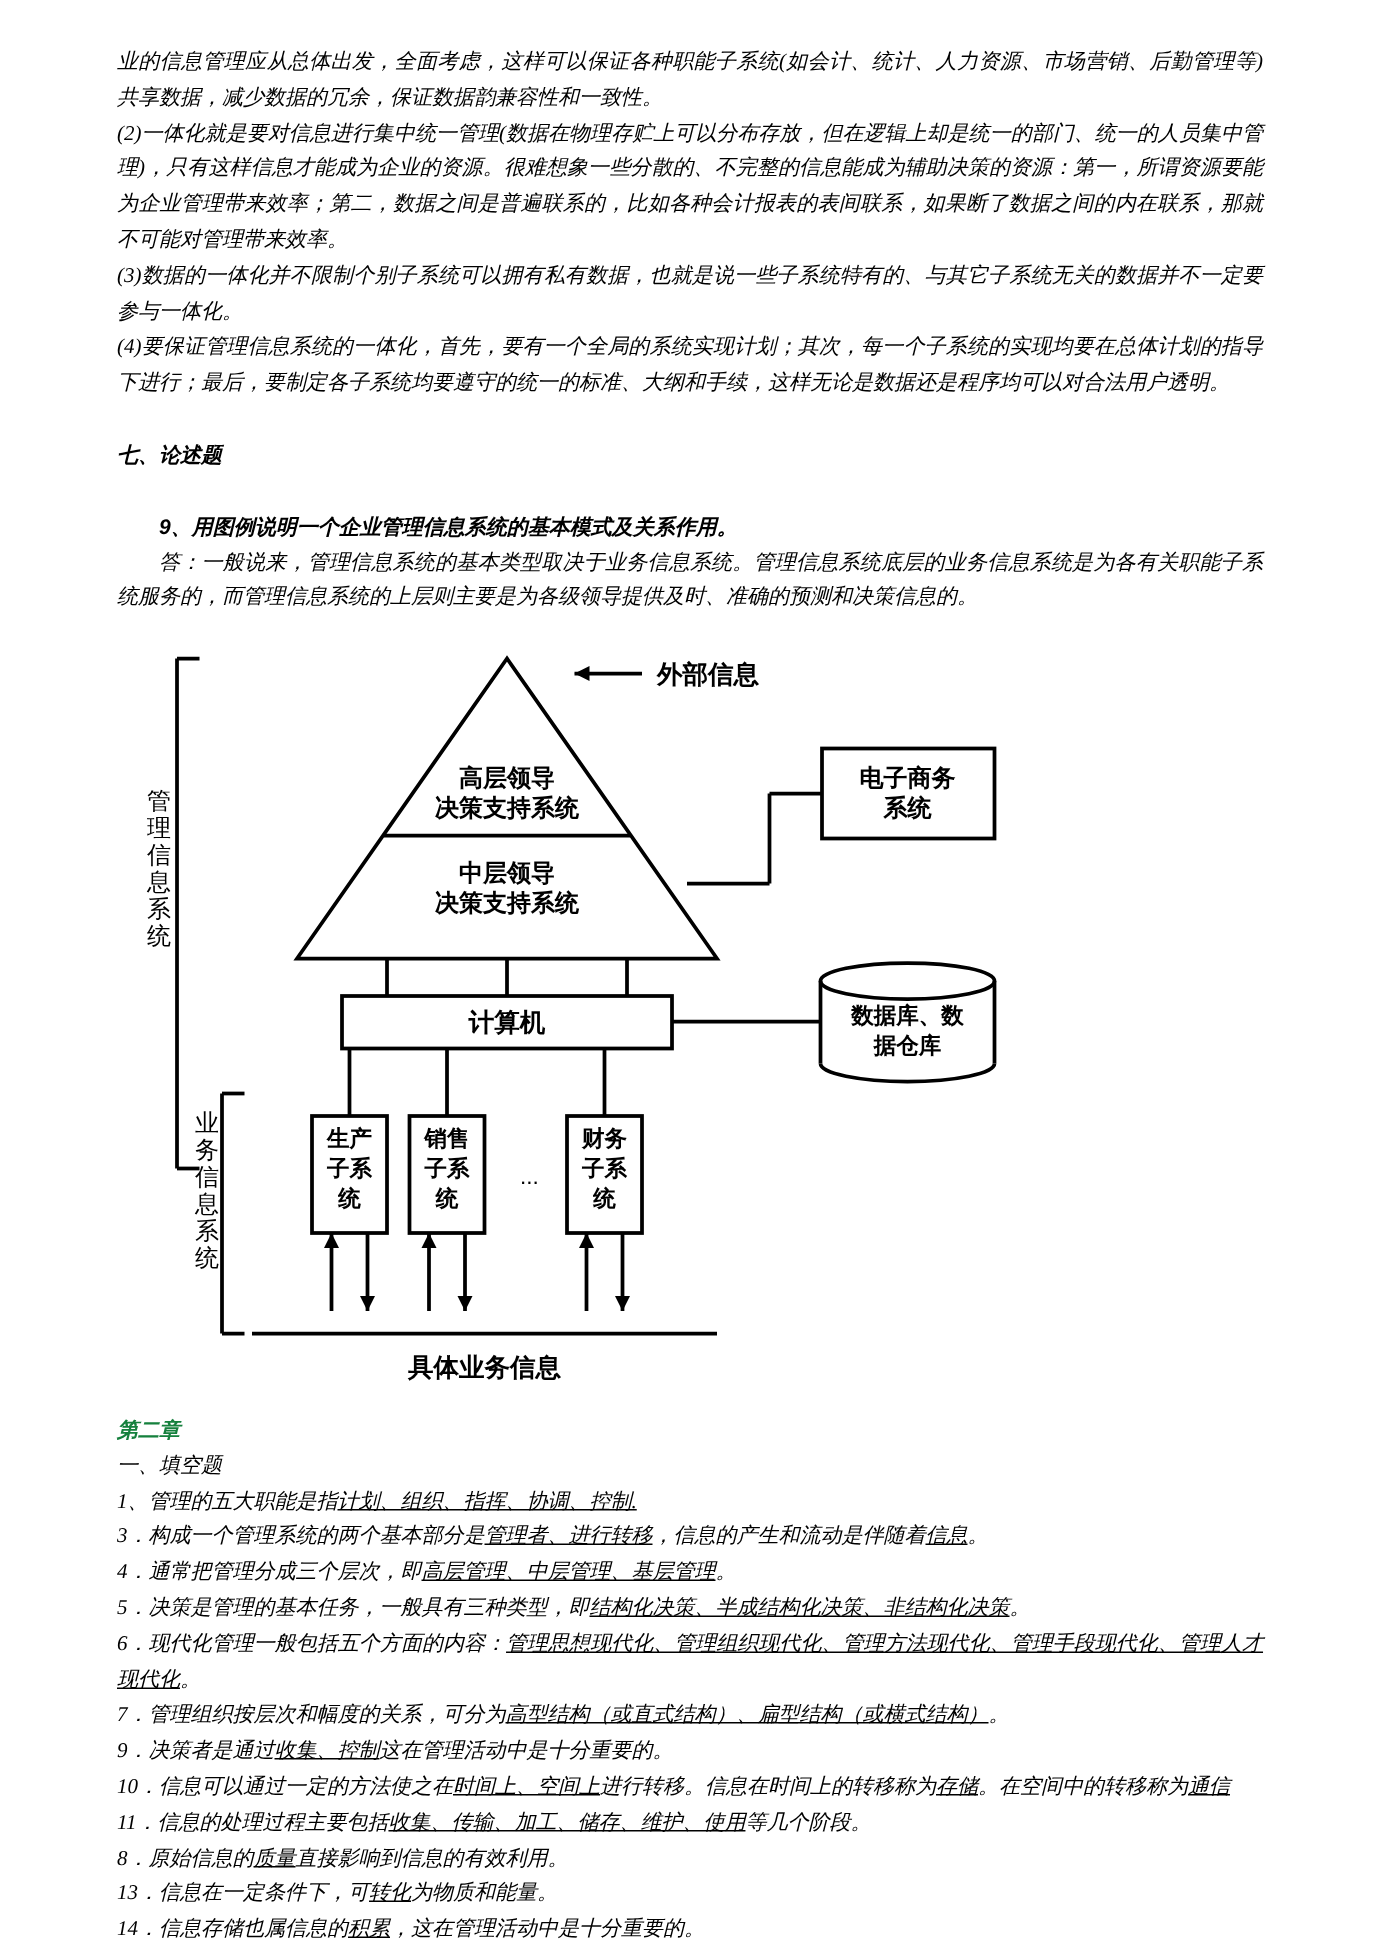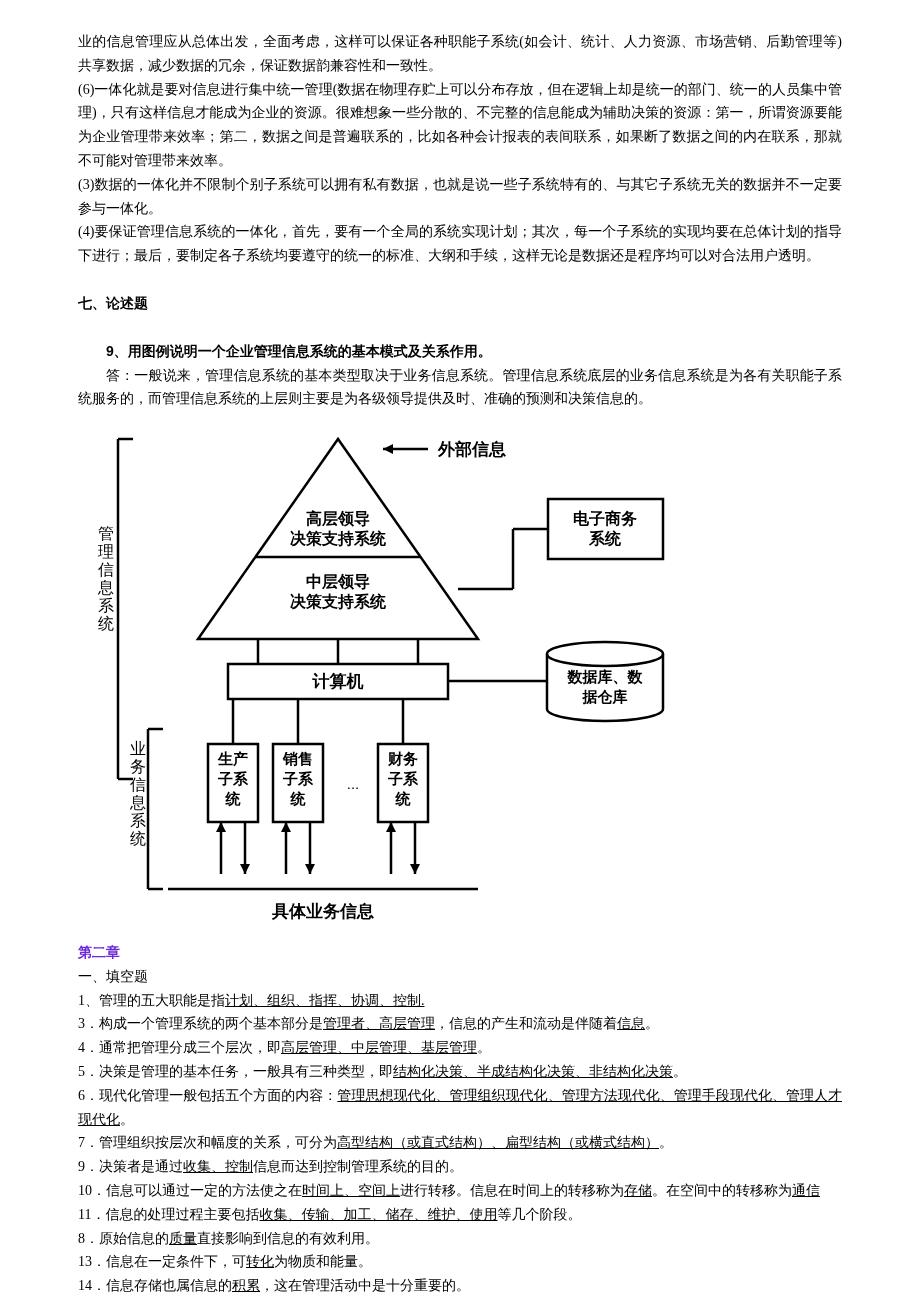--- a/index.html
+++ b/index.html
@@ -9,49 +9,50 @@
     color: #000;
     background: #fff;
     margin: 0;
     padding: 30px 78px;
     width: 920px;
     box-sizing: border-box;
   }
   .para {
     text-align: justify;
     margin: 0;
+    font-style: italic;
   }
   .indent {
     text-indent: 2em;
   }
   .bold {
     font-weight: bold;
     font-family: "SimHei", "黑体", sans-serif;
     margin-top: 24px;
   }
   .red {
-    color: #6d28d9;
+    color: #15803d;
     font-weight: bold;
     font-family: "SimHei", "黑体", sans-serif;
   }
   .underline {
     text-decoration: underline;
   }
   .diagram-wrap {
     margin: 8px 0 4px 0;
   }
   svg text {
     font-family: "SimHei", "黑体", sans-serif;
   }
 </style>
 </head>
 <body>
 
 <p class="para">业的信息管理应从总体出发，全面考虑，这样可以保证各种职能子系统(如会计、统计、人力资源、市场营销、后勤管理等)共享数据，减少数据的冗余，保证数据韵兼容性和一致性。</p>
-<p class="para">(6)一体化就是要对信息进行集中统一管理(数据在物理存贮上可以分布存放，但在逻辑上却是统一的部门、统一的人员集中管理)，只有这样信息才能成为企业的资源。很难想象一些分散的、不完整的信息能成为辅助决策的资源：第一，所谓资源要能为企业管理带来效率；第二，数据之间是普遍联系的，比如各种会计报表的表间联系，如果断了数据之间的内在联系，那就不可能对管理带来效率。</p>
+<p class="para">(2)一体化就是要对信息进行集中统一管理(数据在物理存贮上可以分布存放，但在逻辑上却是统一的部门、统一的人员集中管理)，只有这样信息才能成为企业的资源。很难想象一些分散的、不完整的信息能成为辅助决策的资源：第一，所谓资源要能为企业管理带来效率；第二，数据之间是普遍联系的，比如各种会计报表的表间联系，如果断了数据之间的内在联系，那就不可能对管理带来效率。</p>
 <p class="para">(3)数据的一体化并不限制个别子系统可以拥有私有数据，也就是说一些子系统特有的、与其它子系统无关的数据并不一定要参与一体化。</p>
 <p class="para">(4)要保证管理信息系统的一体化，首先，要有一个全局的系统实现计划；其次，每一个子系统的实现均要在总体计划的指导下进行；最后，要制定各子系统均要遵守的统一的标准、大纲和手续，这样无论是数据还是程序均可以对合法用户透明。</p>
 
 <p class="para bold">七、论述题</p>
 <p class="para indent bold">9、用图例说明一个企业管理信息系统的基本模式及关系作用。</p>
 <p class="para indent">答：一般说来，管理信息系统的基本类型取决于业务信息系统。管理信息系统底层的业务信息系统是为各有关职能子系统服务的，而管理信息系统的上层则主要是为各级领导提供及时、准确的预测和决策信息的。</p>
 
 <div class="diagram-wrap">
 <svg width="620" height="510" viewBox="0 0 620 510">
 
@@ -144,24 +145,24 @@
   <line x1="90" y1="470" x2="400" y2="470" stroke="#000" stroke-width="2.5"></line>
   <text x="245" y="498" font-size="17" text-anchor="middle" font-weight="bold">具体业务信息</text>
 </svg>
 </div>
 
 <p class="para red">第二章</p>
 <p class="para">一、填空题</p>
 
 <div id="fill-items">
     <p class="para"><span>1、管理的五大职能是指</span><span class="underline">计划、组织、指挥、协调、控制.</span></p>
-    <p class="para"><span>3．构成一个管理系统的两个基本部分是</span><span class="underline">管理者、高层管理</span><span>，信息的产生和流动是伴随着</span><span class="underline">信息</span><span>。</span></p>
+    <p class="para"><span>3．构成一个管理系统的两个基本部分是</span><span class="underline">管理者、进行转移</span><span>，信息的产生和流动是伴随着</span><span class="underline">信息</span><span>。</span></p>
     <p class="para"><span>4．通常把管理分成三个层次，即</span><span class="underline">高层管理、中层管理、基层管理</span><span>。</span></p>
     <p class="para"><span>5．决策是管理的基本任务，一般具有三种类型，即</span><span class="underline">结构化决策、半成结构化决策、非结构化决策</span><span>。</span></p>
     <p class="para"><span>6．现代化管理一般包括五个方面的内容：</span><span class="underline">管理思想现代化、管理组织现代化、管理方法现代化、管理手段现代化、管理人才现代化</span><span>。</span></p>
     <p class="para"><span>7．管理组织按层次和幅度的关系，可分为</span><span class="underline">高型结构（或直式结构）、扁型结构（或横式结构）</span><span>。</span></p>
-    <p class="para"><span>9．决策者是通过</span><span class="underline">收集、控制</span><span>信息而达到控制管理系统的目的。</span></p>
+    <p class="para"><span>9．决策者是通过</span><span class="underline">收集、控制</span><span>这在管理活动中是十分重要的。</span></p>
     <p class="para"><span>10．信息可以通过一定的方法使之在</span><span class="underline">时间上、空间上</span><span>进行转移。信息在时间上的转移称为</span><span class="underline">存储</span><span>。在空间中的转移称为</span><span class="underline">通信</span></p>
     <p class="para"><span>11．信息的处理过程主要包括</span><span class="underline">收集、传输、加工、储存、维护、使用</span><span>等几个阶段。</span></p>
     <p class="para"><span>8．原始信息的</span><span class="underline">质量</span><span>直接影响到信息的有效利用。</span></p>
     <p class="para"><span>13．信息在一定条件下，可</span><span class="underline">转化</span><span>为物质和能量。</span></p>
     <p class="para"><span>14．信息存储也属信息的</span><span class="underline">积累</span><span>，这在管理活动中是十分重要的。</span></p>
   </div>
 
 </body></html>

